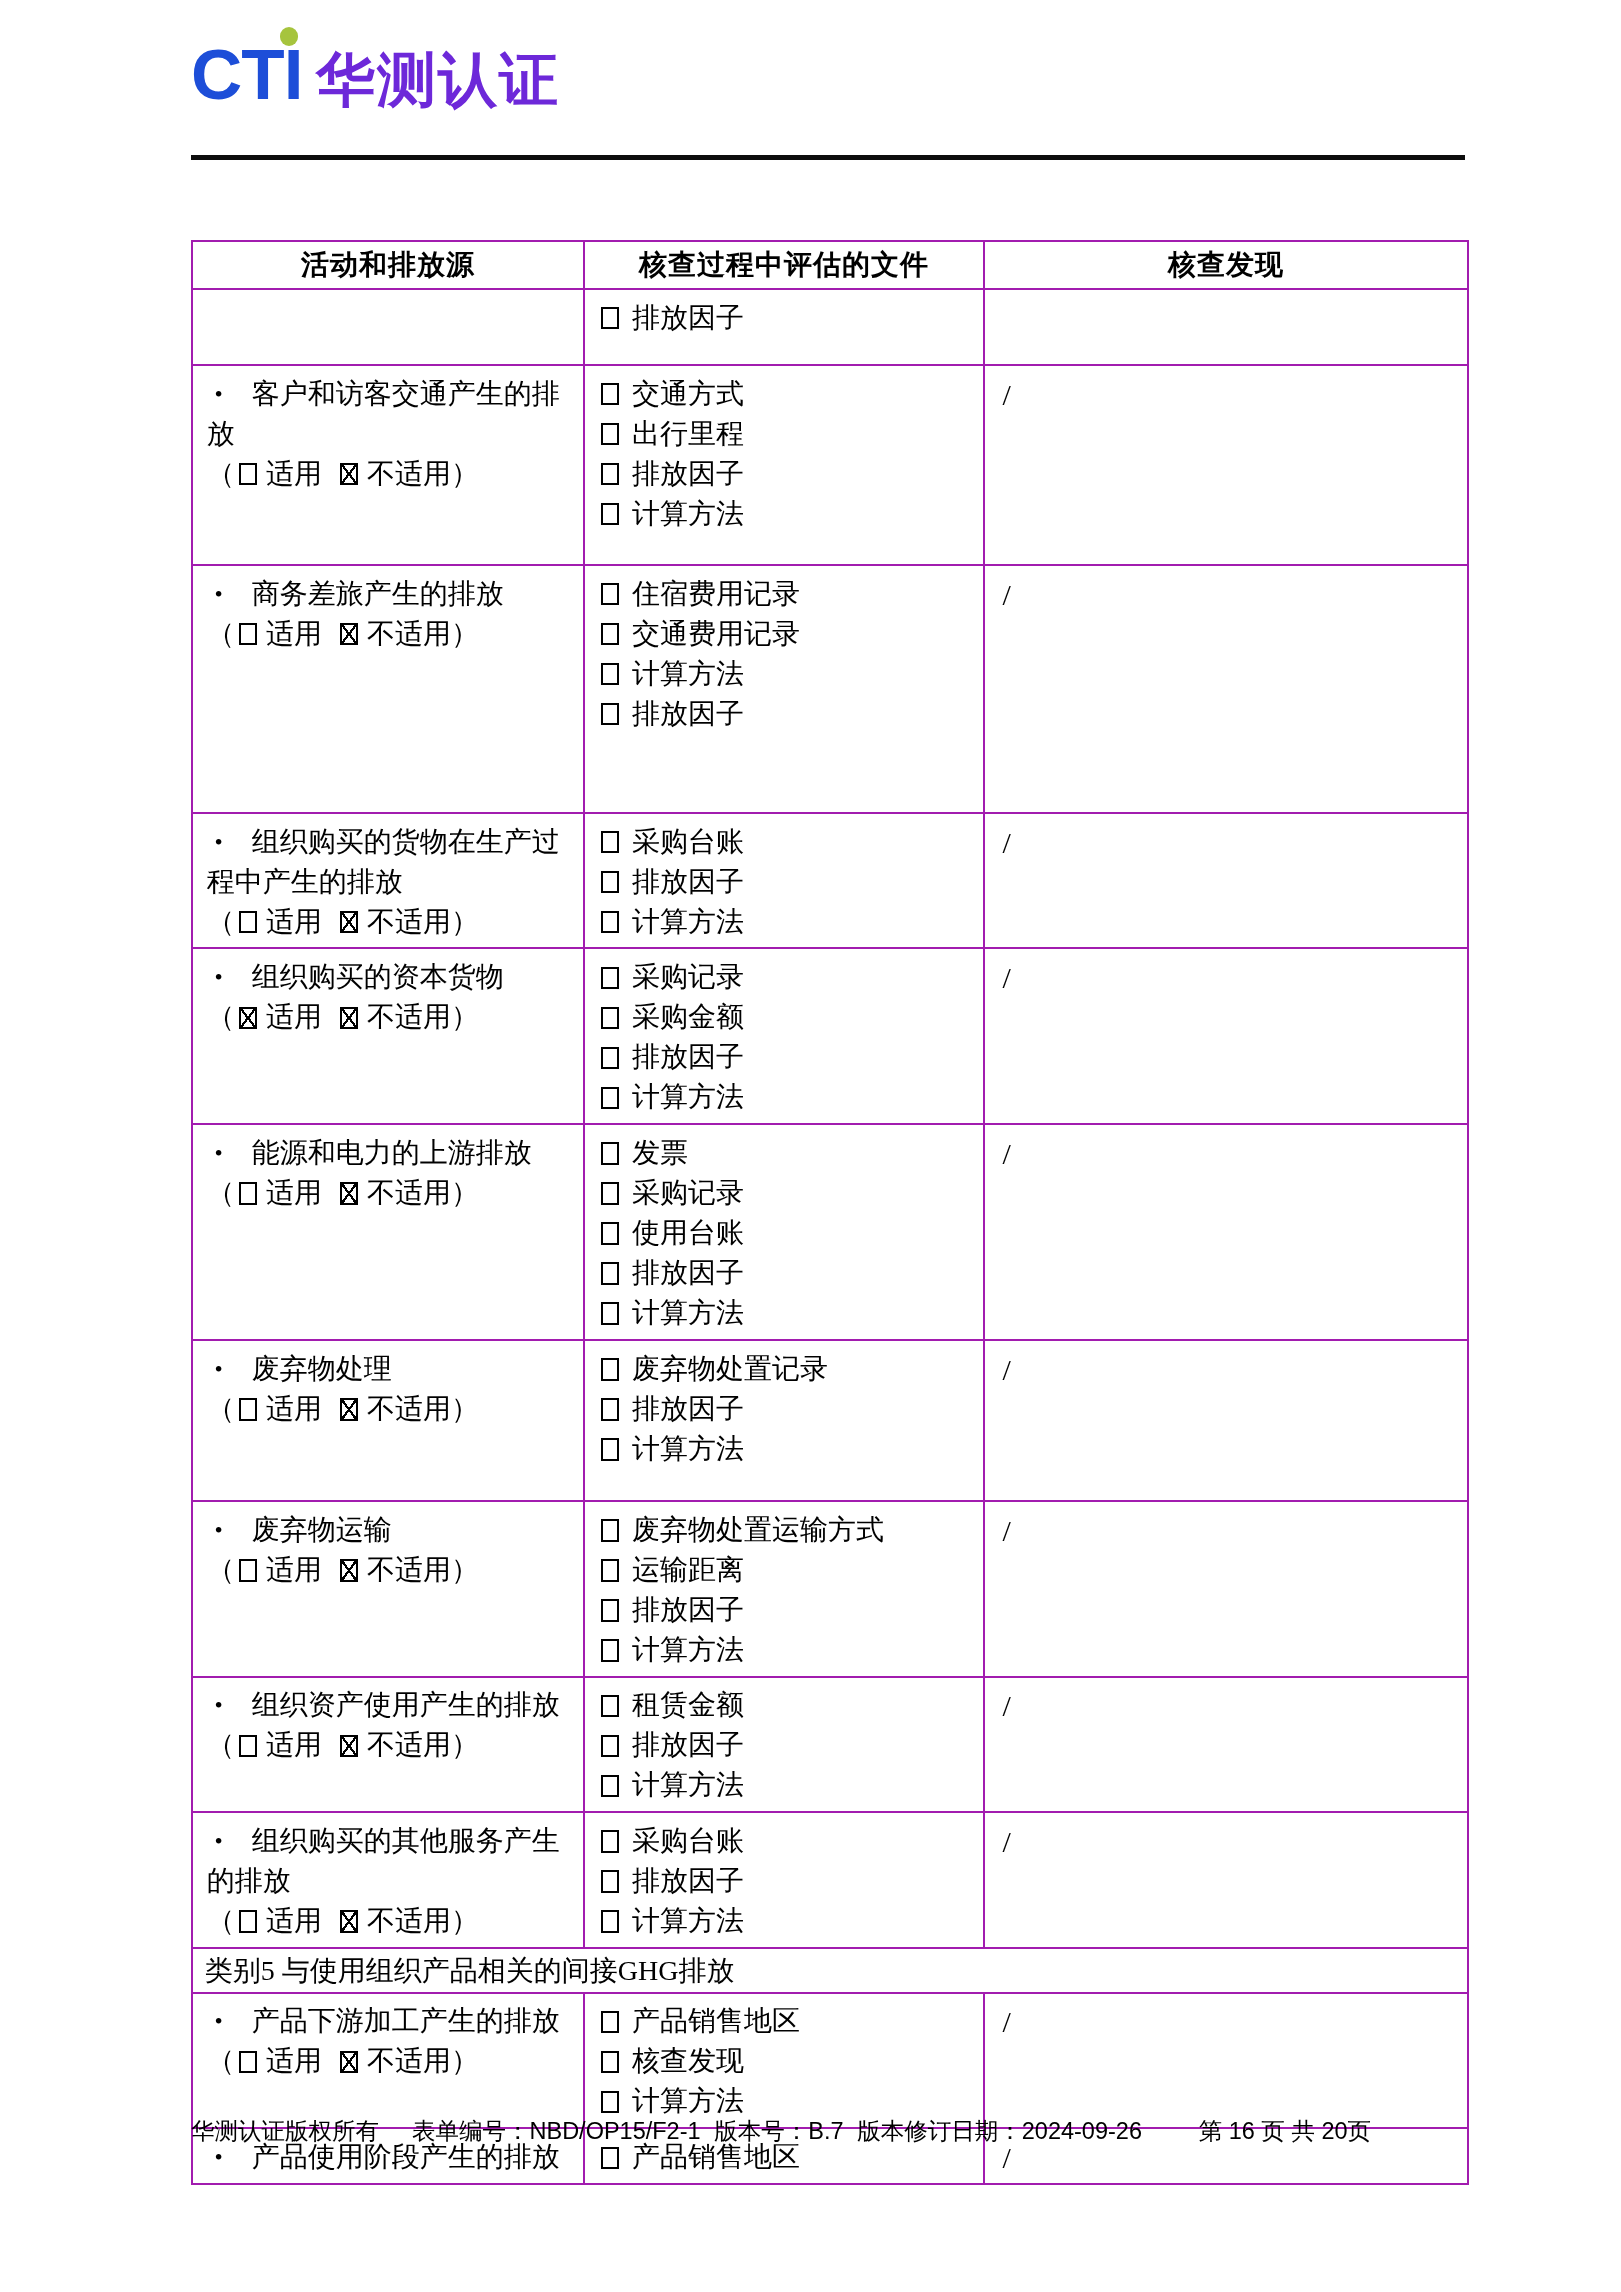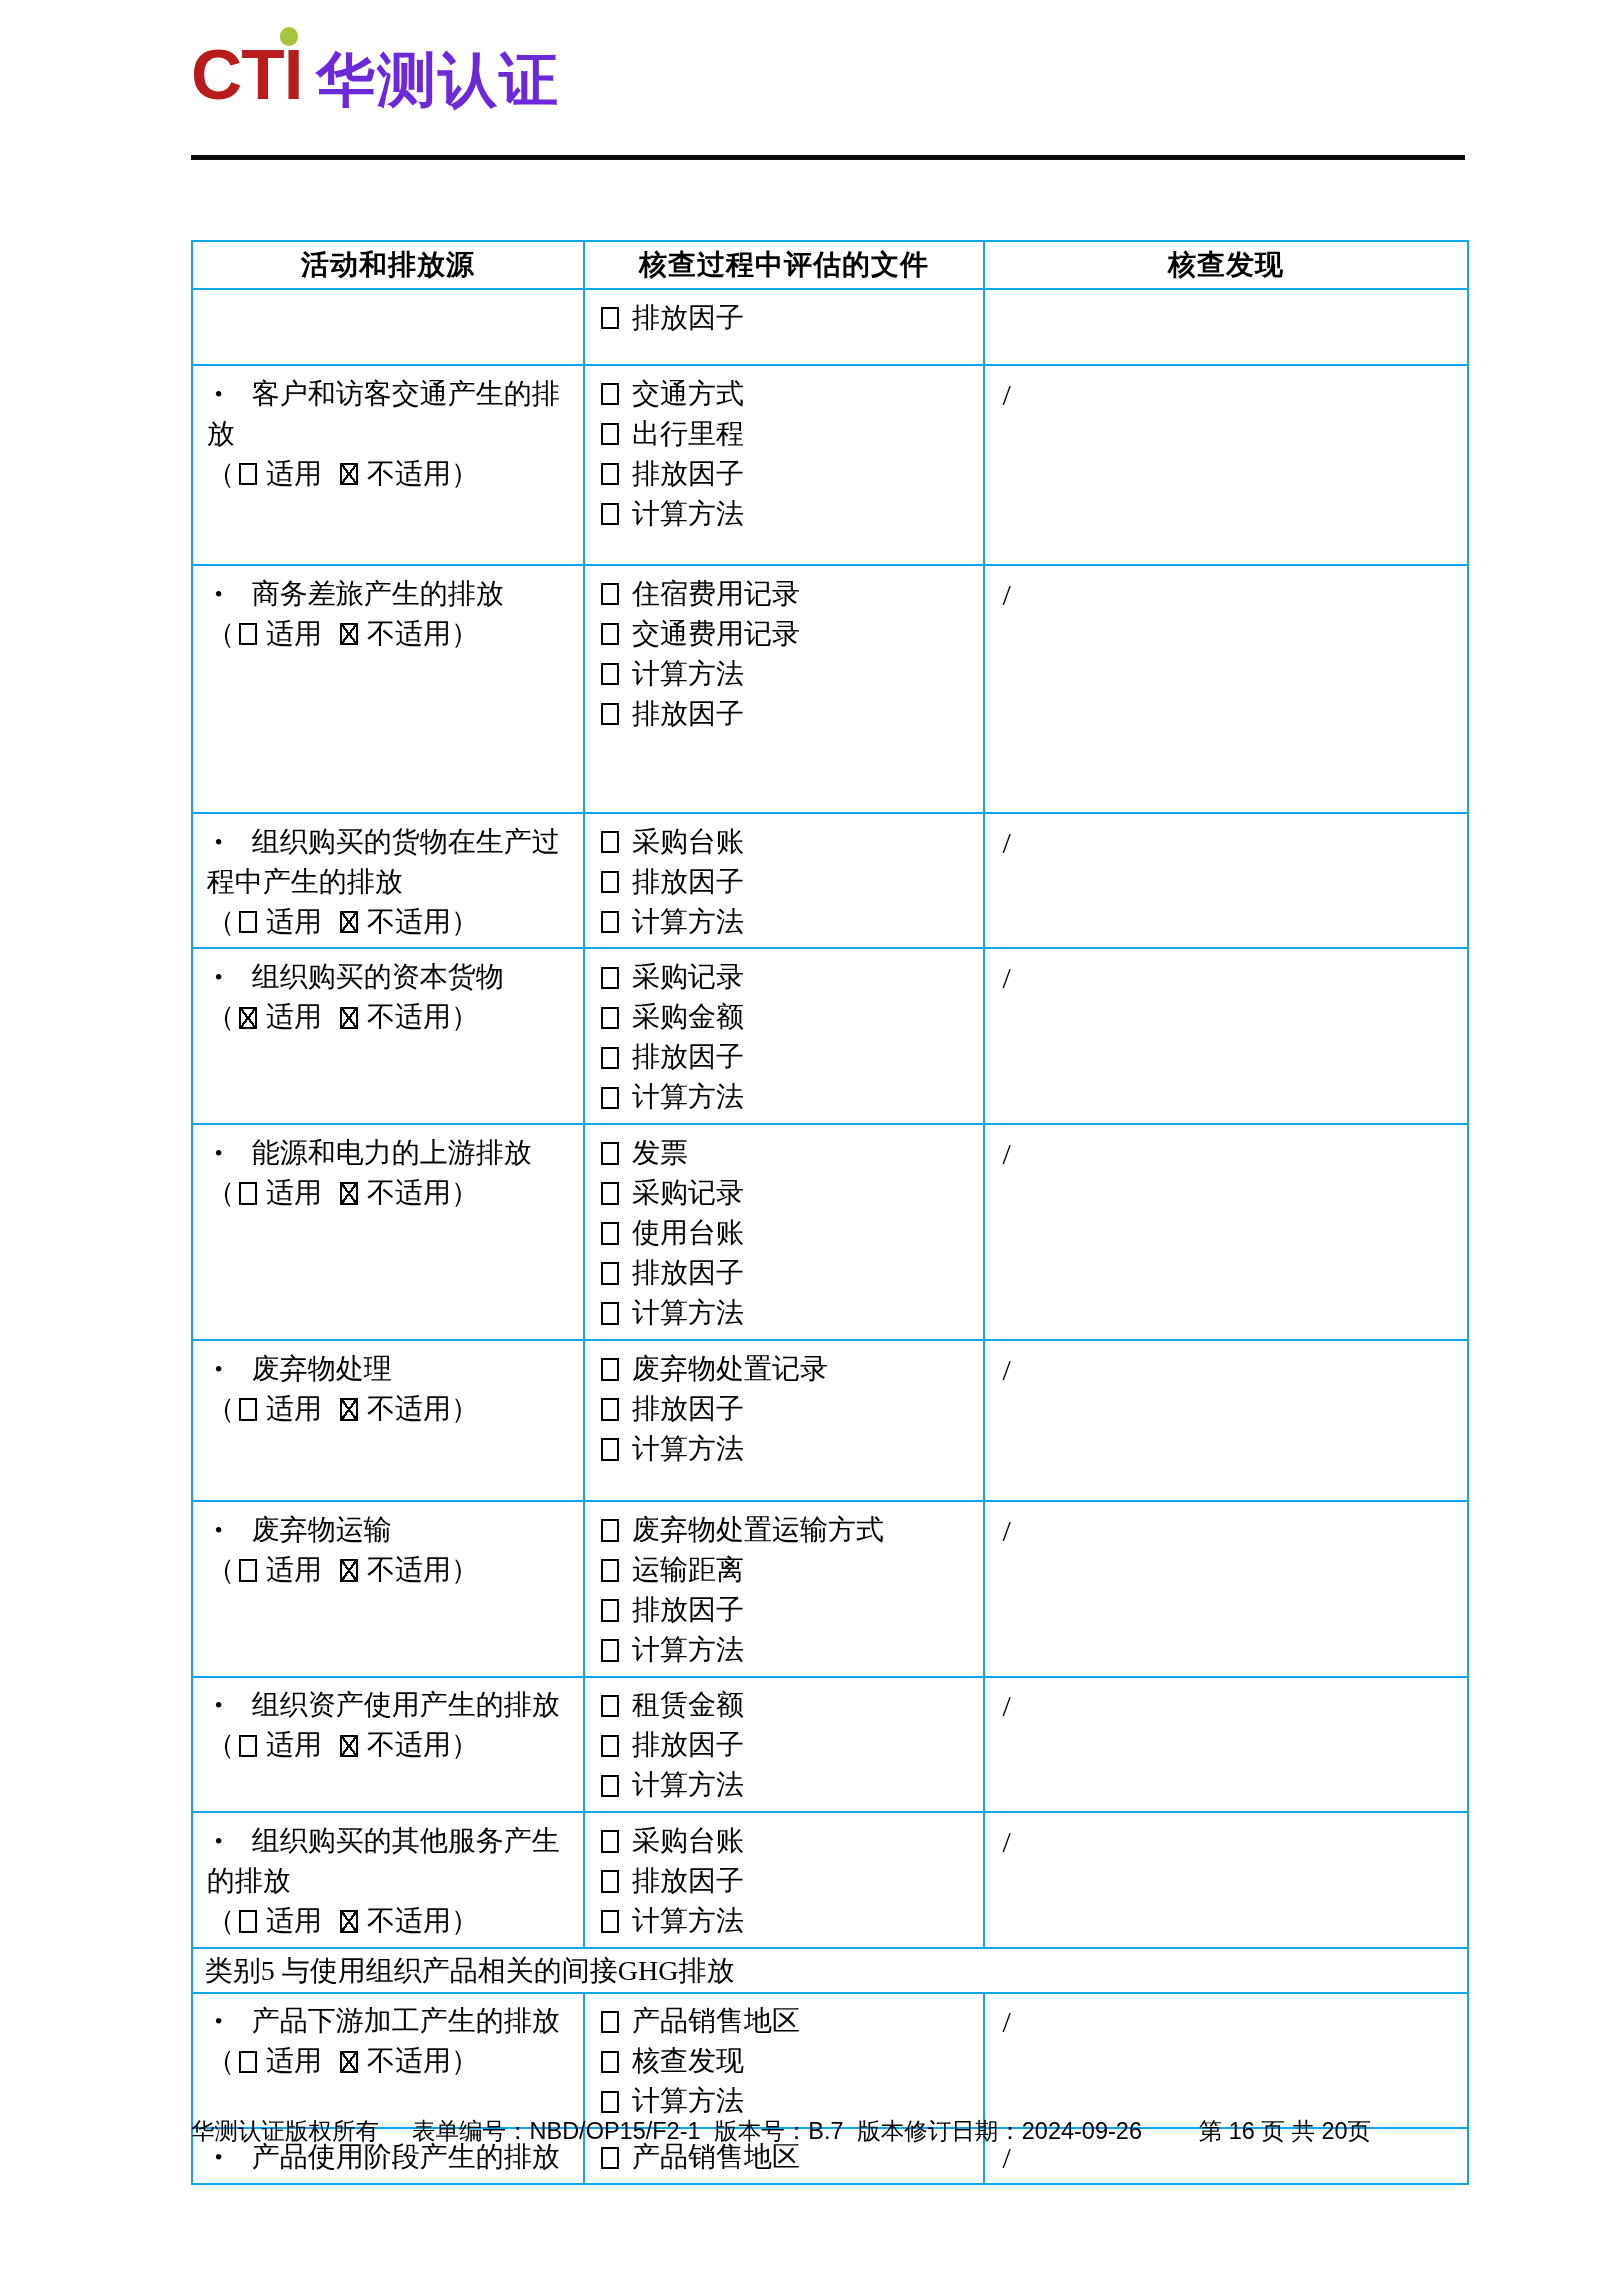--- a/index.html
+++ b/index.html
@@ -20,21 +20,21 @@
   .logo-dot { position:absolute; top:-11.8px; right:3.9px; width:18.6px; height:18.6px; border-radius:50%; }
   .logo-cn { font-weight:700; font-size:59px; margin-left:13.7px; letter-spacing:2px; }
   .header-rule { position:absolute; left:191px; top:155px; width:1274px; height:4.9px; background:#0d0d0d; }
 
   
   table.review { position:absolute; left:191px; top:240px; width:1276px;
                  border-collapse:collapse; table-layout:fixed; }
   .review col.c1 { width:392px; }
   .review col.c2 { width:400px; }
   .review col.c3 { width:484px; }
-  .review th, .review td { border:2px solid #0ea5e9; vertical-align:top; font-size:28px; }
+  .review th, .review td { border:2px solid #a21caf; vertical-align:top; font-size:28px; }
   .review thead tr { height:43px; }
   .review th { font-weight:700; text-align:center; padding:3.9px 0; letter-spacing:1px; }
   td.activity-cell { padding:7.8px 15.7px 5.9px 13.7px; line-height:40px; }
   td.docs-cell     { padding:7.8px 11.8px 5.9px 15.7px; line-height:40px; }
   td.finding-cell  { padding:11.8px 9.8px 5.9px 17.6px; font-size:30px; }
   td.section-cell  { padding:4.9px 9.8px 4.9px 11.8px; line-height:33px; }
   .bullet { display:inline-block; width:45px; padding-left:7.8px; font-size:23.5px; vertical-align:1px; }
   .doc-line { white-space:nowrap; }
   
   .cb { display:inline-block; width:18.6px; height:22.5px; border:2px solid #000;
@@ -58,21 +58,21 @@
             font-size:23.5px; white-space:nowrap; }
   .footer span { margin-right:13.7px; }
   .footer .copyright { margin-right:33px; }
   .footer .page-info { margin-left:43px; }
 </style>
 </head>
 <body>
 
 <div class="header">
   <div class="logo">
-    <span class="logo-latin" style="color: #b91c1c;"><span>CTI</span><span class="logo-dot" style="background: rgb(166, 196, 61);"></span></span>
+    <span class="logo-latin" style="color: #1d4ed8;"><span>CTI</span><span class="logo-dot" style="background: rgb(166, 196, 61);"></span></span>
     <span class="logo-cn" style="color: #6d28d9;">华测认证</span>
   </div>
 </div>
 <div class="header-rule"></div>
 
 <table class="review">
   <colgroup>
       <col class="c1">
       <col class="c2">
       <col class="c3">

